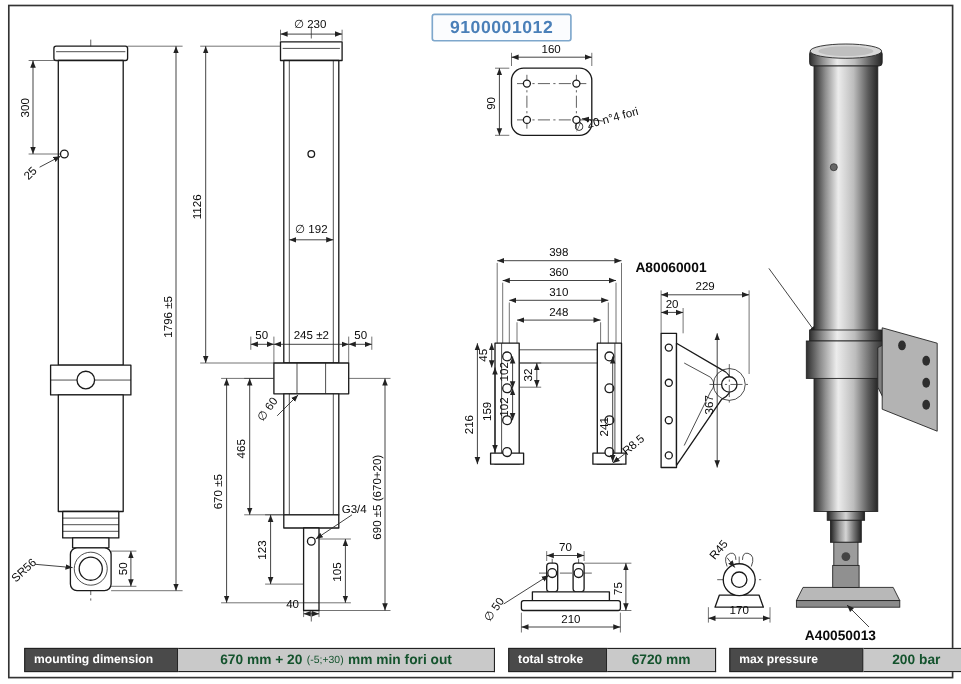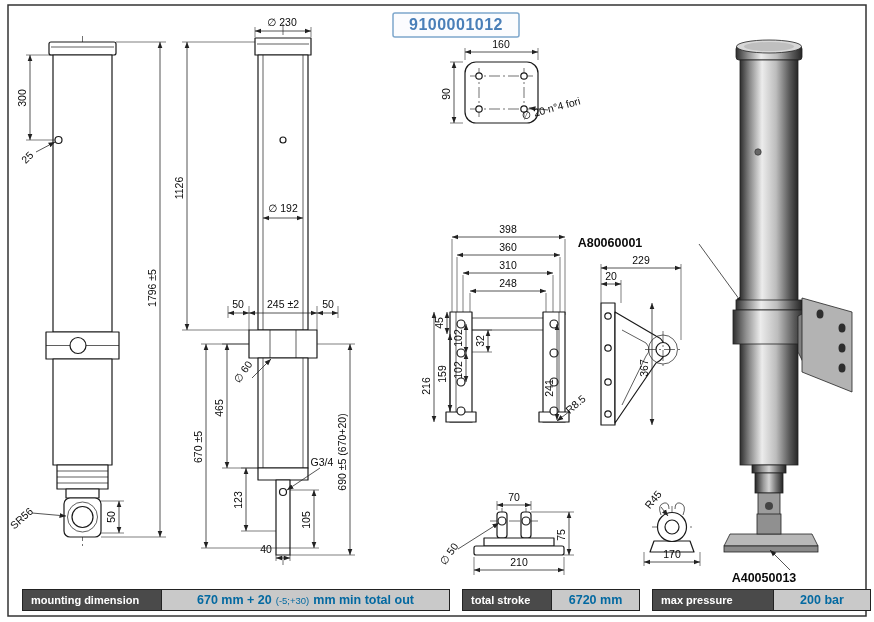--- a/index.html
+++ b/index.html
@@ -12,25 +12,25 @@
   .ext {stroke:#2a2a2a;stroke-width:0.6;}
   .cl  {fill:none;stroke:#333;stroke-width:0.7;stroke-dasharray:11 3 2 3;}
   text {font:10.5px "Liberation Sans",sans-serif;fill:#0a0a0a;text-anchor:middle;}
   .big {font-size:12.5px;font-weight:bold;}
   .pn  {font-size:16px;font-weight:bold;fill:#4a7fb8;letter-spacing:0.5px;}
 
   
   .footer{position:absolute;left:22px;top:589px;height:22px;display:flex;}
   .cell{display:flex;align-items:center;border:1px solid #222;box-sizing:border-box;height:22px;}
   .lab{background:#4a4a4a;color:#fff;font:bold 11px "Liberation Sans",sans-serif;padding-left:8px;}
-  .val{background:#c9c9c9;color:#0369a1;justify-content:center;font:bold 12.5px "Liberation Sans",sans-serif;}
+  .val{background:#c9c9c9;color:#14532d;justify-content:center;font:bold 12.5px "Liberation Sans",sans-serif;}
   .val span{margin:0 2px;}
   .tol{font-size:9.5px;font-weight:normal;}
   .w-lab1{width:140px}.w-val1{width:288px;border-left:none}
-  .w-lab2{width:90px}.w-val2{width:88px;border-left:none}
+  .w-lab2{width:90px}.w-val2{width:99px;border-left:none}
   .w-lab3{width:122px}.w-val3{width:97px;border-left:none}
   .gap{width:12px;}
 </style>
 </head>
 <body>
 
 <div class="page">
 
 <svg width="874" height="622" viewBox="0 0 874 622">
   <defs>
@@ -358,21 +358,21 @@
     <line class="dim" x1="644" y1="562" x2="700" y2="562"></line>
     <text x="672" y="558">170</text>
   </g>
 </svg>
 
 <div class="footer">
   <div class="cell lab w-lab1">mounting dimension</div>
   <div class="cell val w-val1">
     <span>670 mm + 20</span>
     <span class="tol">(-5;+30)</span>
-    <span>mm min total out</span>
+    <span>mm min fori out</span>
   </div>
   <div class="gap"></div>
   <div class="cell lab w-lab2">total stroke</div>
   <div class="cell val w-val2">6720 mm</div>
   <div class="gap"></div>
   <div class="cell lab w-lab3">max pressure</div>
   <div class="cell val w-val3">200 bar</div>
 </div>
 
 </div>

